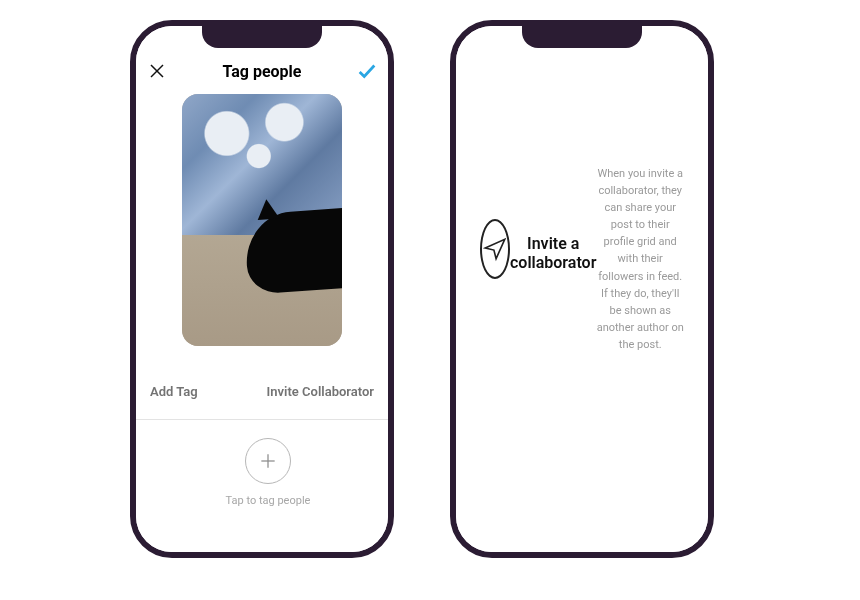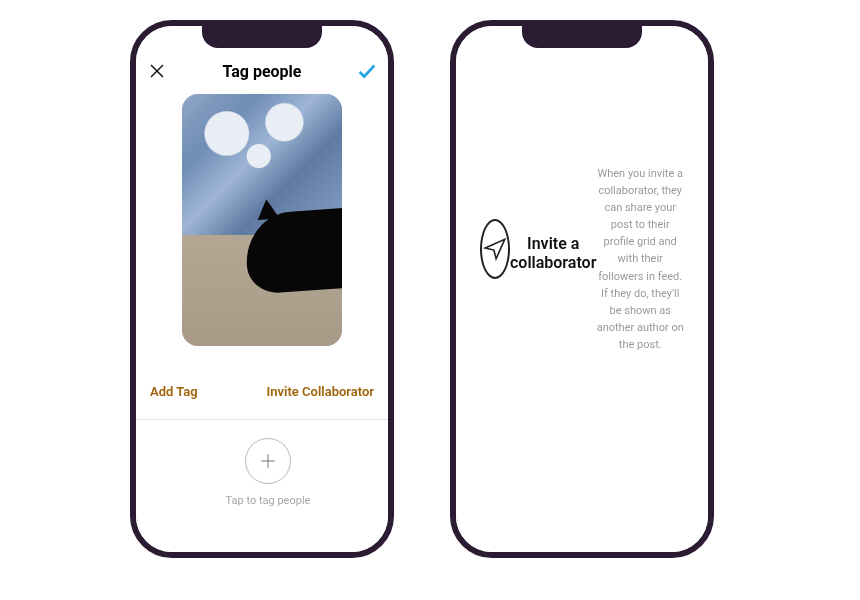--- a/index.html
+++ b/index.html
@@ -128,21 +128,21 @@
     border-right: 12px solid transparent;
     border-bottom: 20px solid #070707;
   }
 
   .actions {
     display: flex;
     justify-content: space-between;
     padding: 32px 14px 20px 14px;
     font-size: 13px;
     font-weight: 600;
-    color: #a16207;
+    color: #737373;
   }
 
   .bottom {
     border-top: 1px solid #e3e3e3;
     flex: 1;
     display: flex;
     flex-direction: column;
     align-items: center;
     justify-content: flex-start;
     padding-top: 18px;

